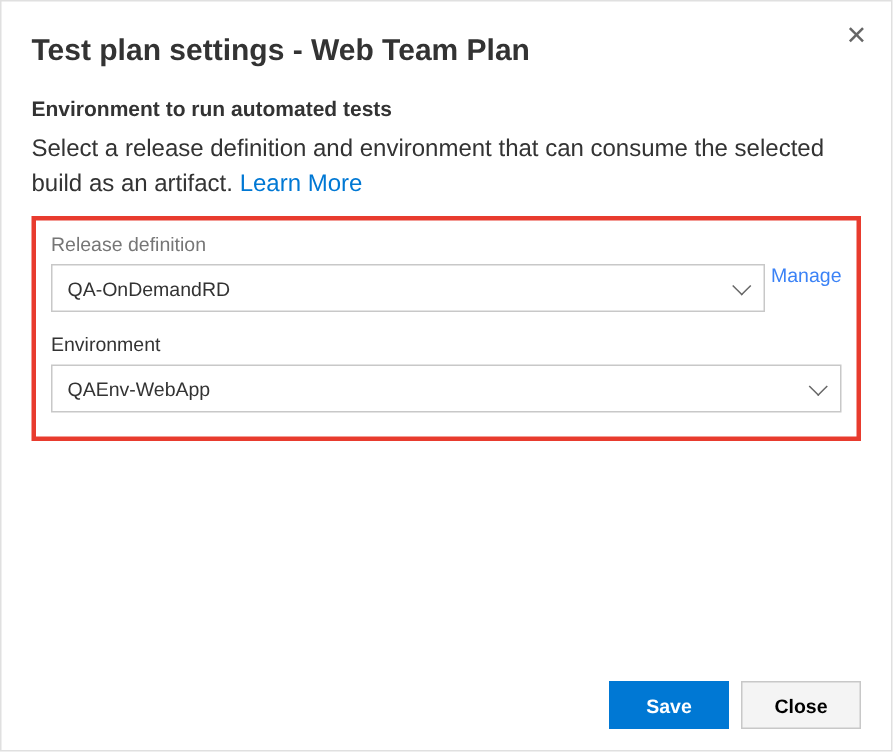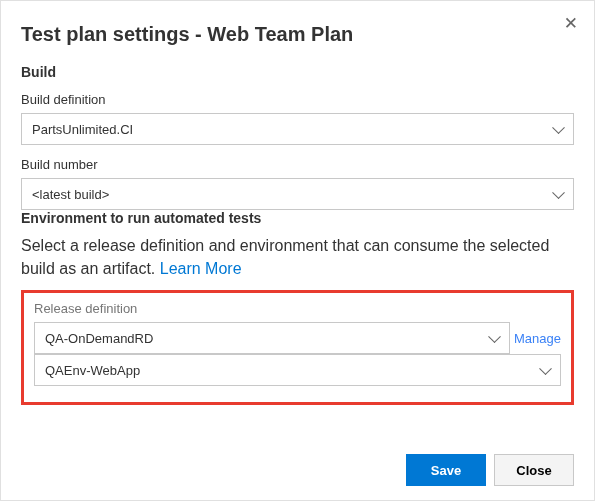--- a/index.html
+++ b/index.html
@@ -82,21 +82,21 @@
       margin-bottom: 10px;
     }
     .link { color: #0078d4; cursor: pointer; }
     .highlight-box {
       border: 3px solid #e83b2e;
       padding: 6px 10px 16px 10px;
       margin-top: 2px;
     }
     .row-with-link {
       display: flex;
-      align-items: center;
+      align-items: flex-start;
       gap: 4px;
     }
     .row-with-link .select { flex: 1; }
     .manage-link {
       color: #3b82f6;
       font-size: 13px;
       cursor: pointer;
       white-space: nowrap;
     }
     .spacer { flex: 1; }
@@ -130,50 +130,38 @@
   </style>
 </head>
 <body>
 
 <div class="dialog">
 
   <div class="close-x">✕</div>
 
   <div class="title">Test plan settings - Web Team Plan</div>
 
-  <div>
-    <div class="section-heading">Build</div>
-
-    <div class="field-label">Build definition</div>
-    <div class="select">
-      <span>PartsUnlimited.CI</span>
-    </div>
-
-    <div class="field-label">Build number</div>
-    <div class="select">
-      <span>&lt;latest build&gt;</span>
-    </div>
-  </div>
 
   <div class="env-section">
     <div class="section-heading">Environment to run automated tests</div>
     <div class="helper">
       <span>Select a release definition and environment that can consume the selected build as an artifact.  </span>
       <span class="link">Learn More</span>
     </div>
 
     <div class="highlight-box">
       <div class="field-label muted" style="margin-top:2px">Release definition</div>
       <div class="row-with-link">
         <div class="select">
           <span>QA-OnDemandRD</span>
         </div>
         <span class="manage-link">Manage</span>
       </div>
 
+      <div class="field-label" style="margin-top:14px">Environment</div>
       <div class="select">
         <span>QAEnv-WebApp</span>
       </div>
     </div>
   </div>
 
   <div class="spacer"></div>
 
   <div class="footer">
     <button class="btn btn-primary">Save</button>

